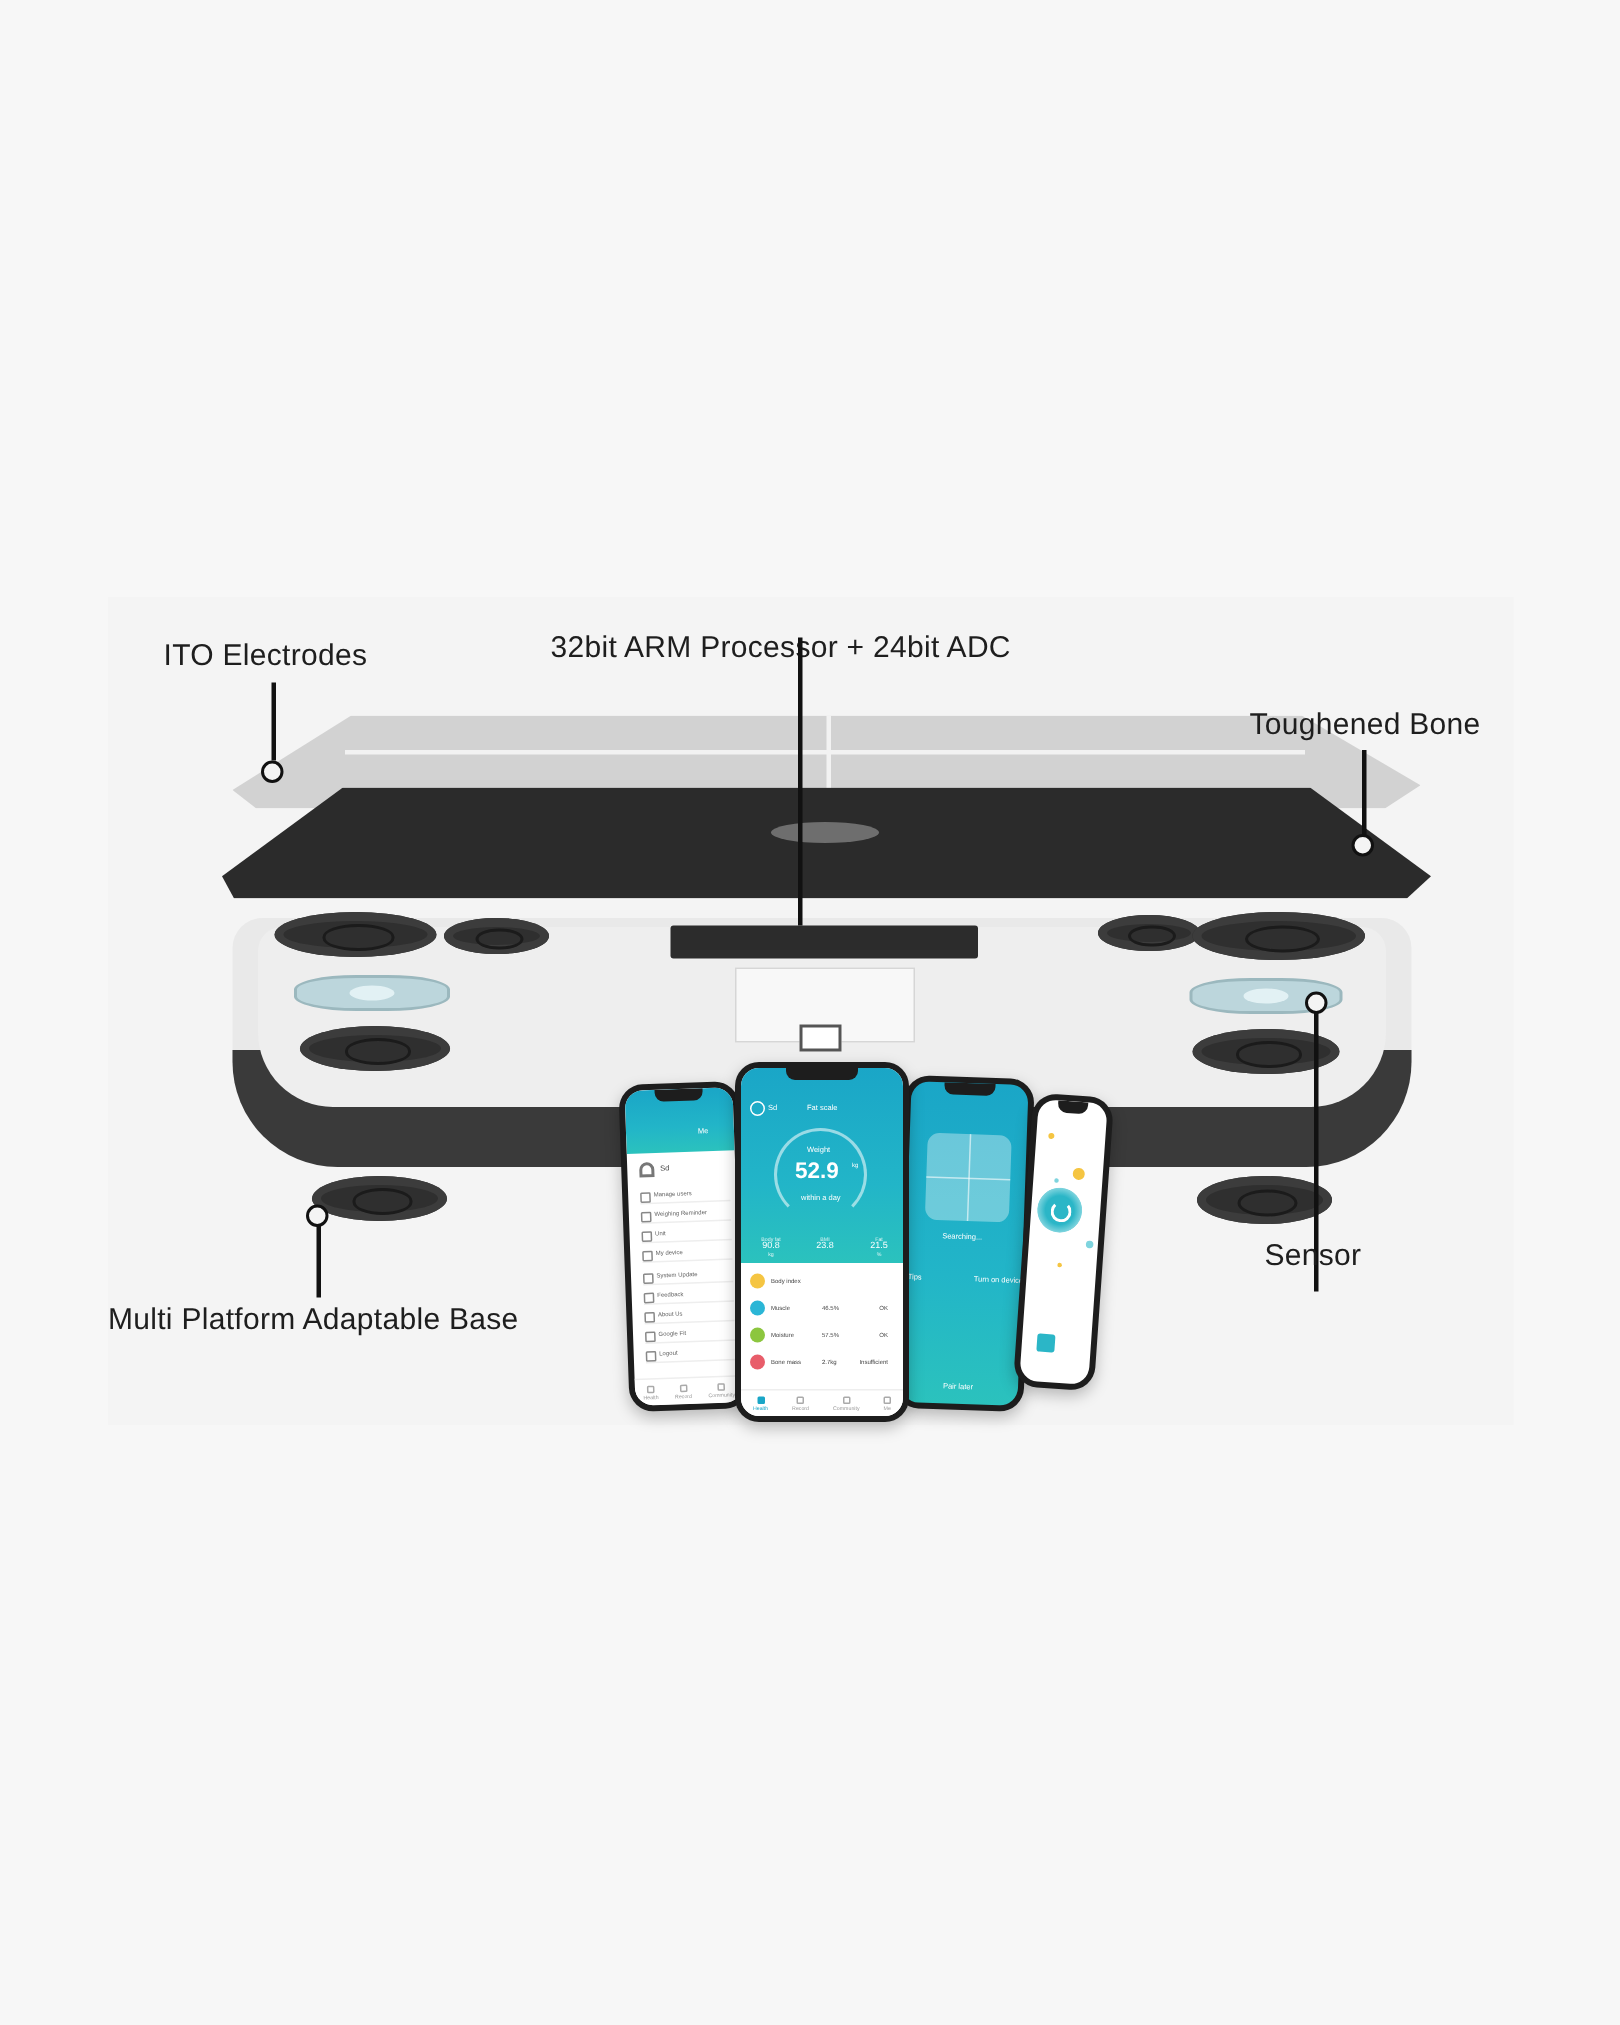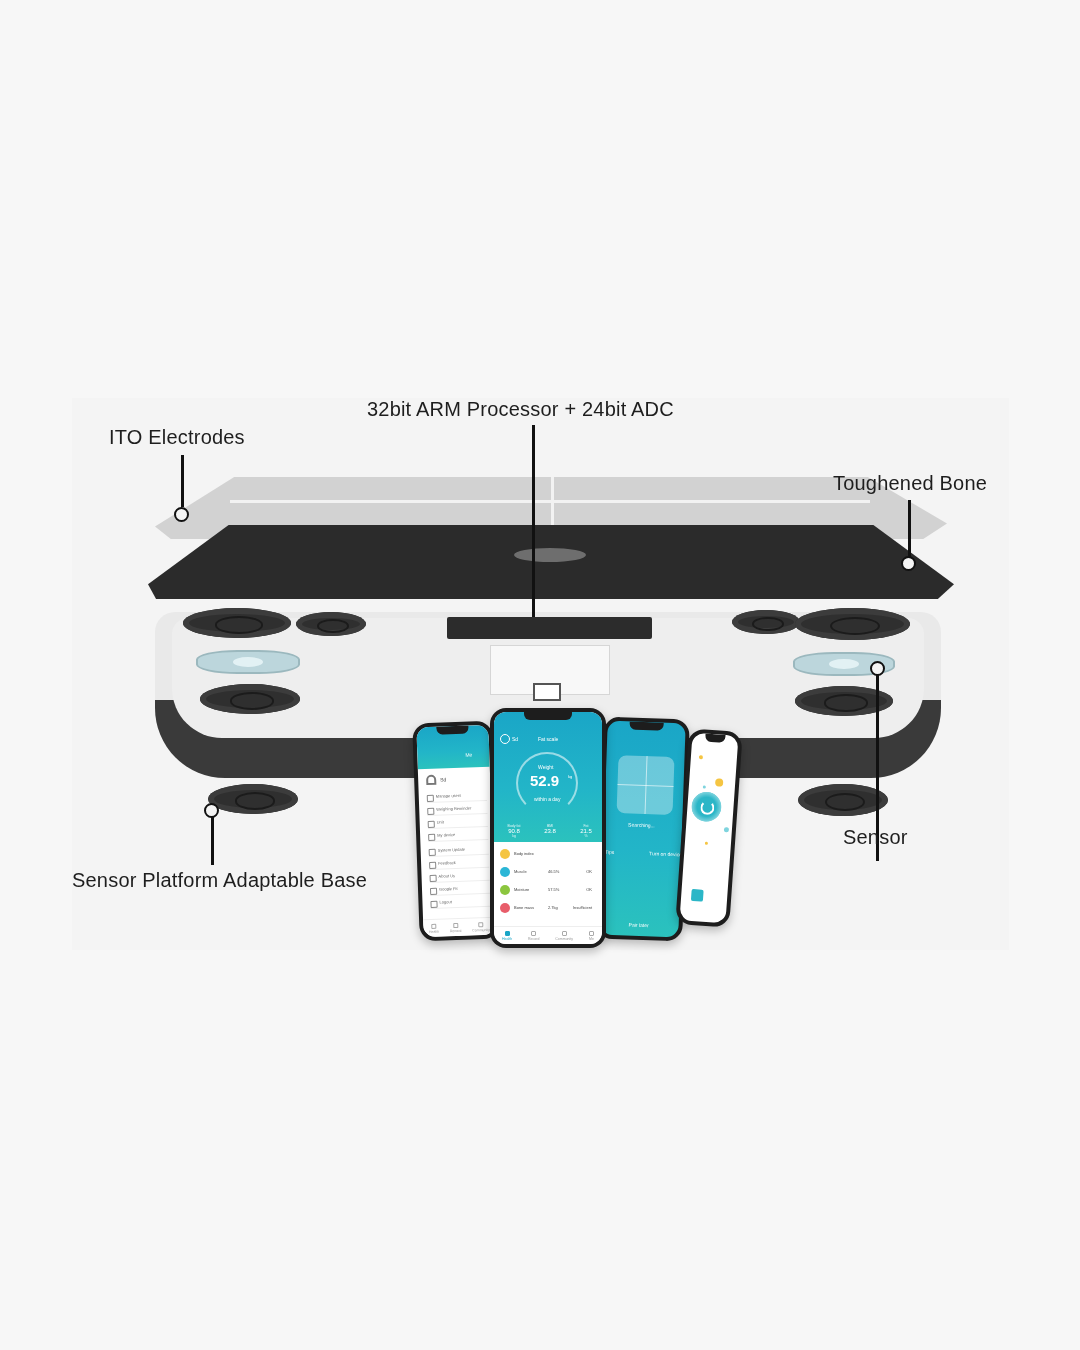--- a/index.html
+++ b/index.html
@@ -238,33 +238,33 @@
   </div>
 </div>
 
 <div>
   <div class="label" style="left:109px;top:426px;">ITO Electrodes</div>
   <div class="leader" style="left:181px;top:455px;height:52px;"></div>
   <div class="dot" style="left:174px;top:507px;"></div>
 </div>
 
 <div>
-  <div class="label" style="left:367px;top:398px;">32bit ARM Processor + 24bit ADC</div>
+  <div class="label" style="left:367px;top:421px;">32bit ARM Processor + 24bit ADC</div>
   <div class="leader" style="left:532px;top:425px;height:192px;"></div>
 </div>
 
 <div>
   <div class="label" style="left:833px;top:472px;">Toughened Bone</div>
   <div class="leader" style="left:908px;top:500px;height:57px;"></div>
   <div class="dot" style="left:901px;top:556px;"></div>
 </div>
 
 <div>
   <div class="dot" style="left:204px;top:803px;"></div>
   <div class="leader" style="left:211px;top:817px;height:48px;"></div>
-  <div class="label" style="left:72px;top:869px;">Sensor Platform Adaptable Base</div>
+  <div class="label" style="left:72px;top:869px;">Multi Platform Adaptable Base</div>
 </div>
 
 <div>
   <div class="dot" style="left:870px;top:661px;"></div>
   <div class="leader" style="left:876px;top:675px;height:186px;"></div>
   <div class="label" style="left:843px;top:826px;">Sensor</div>
 </div>
 
 </body></html>

